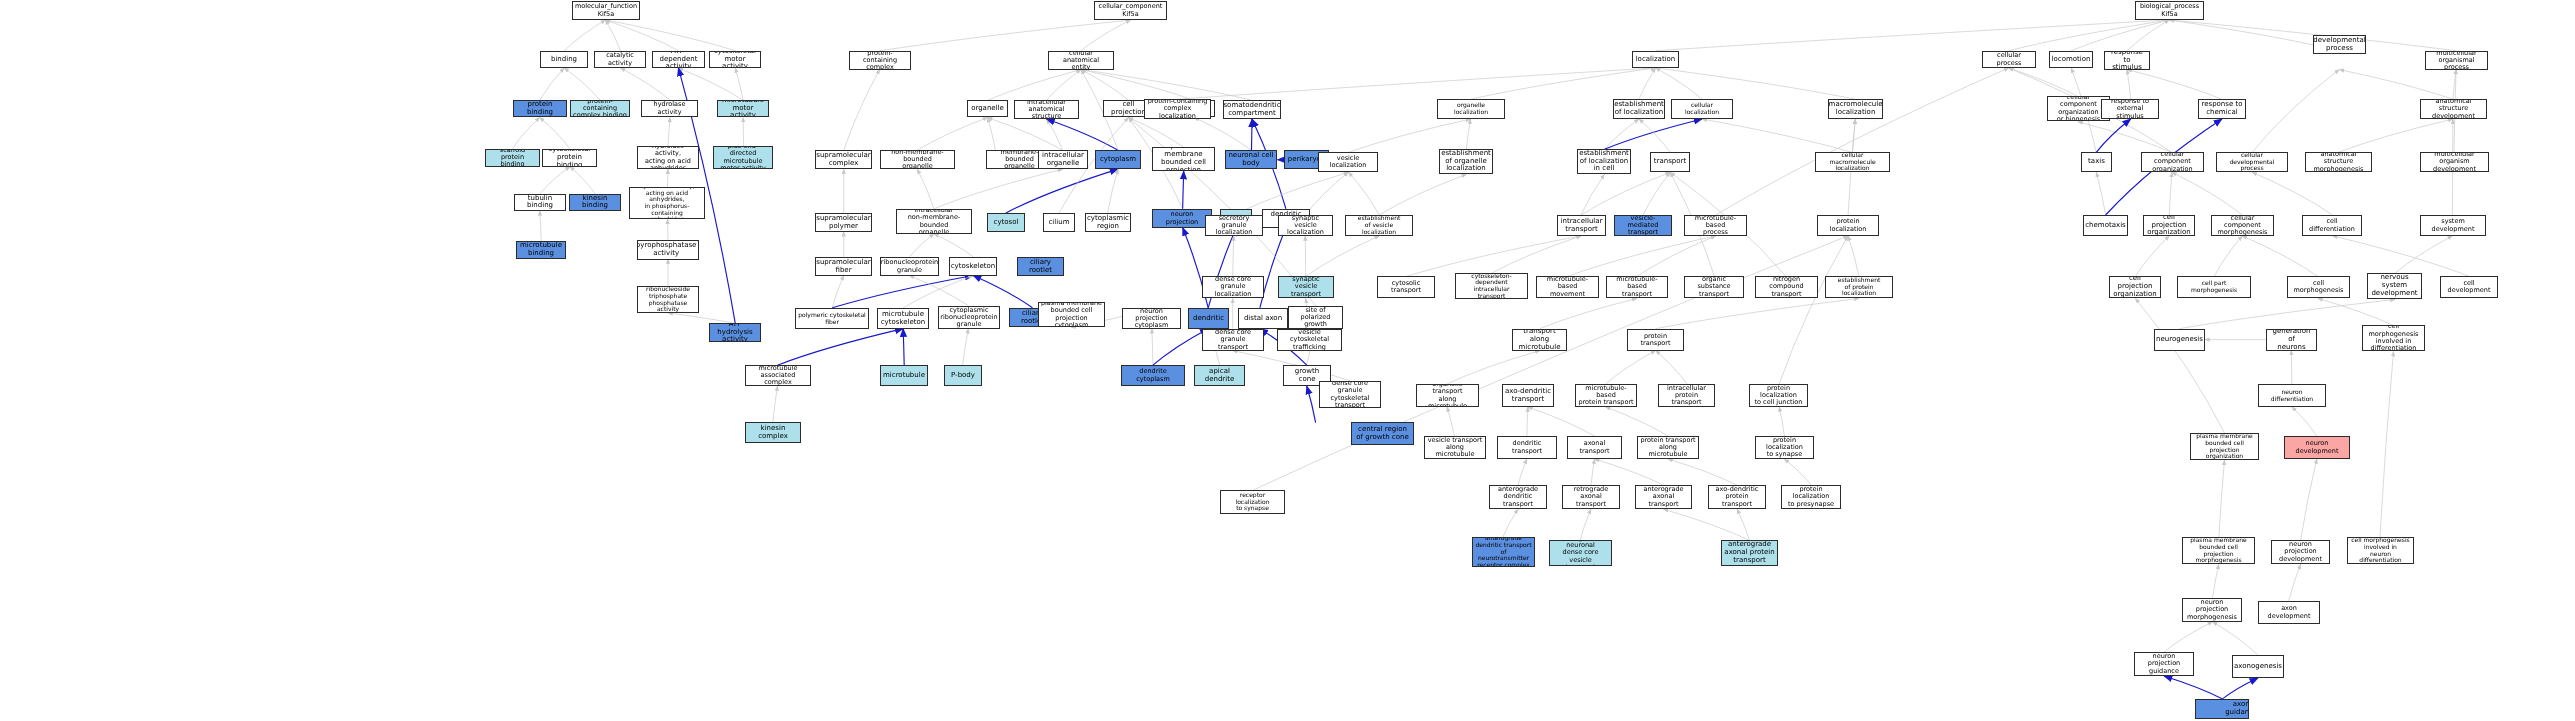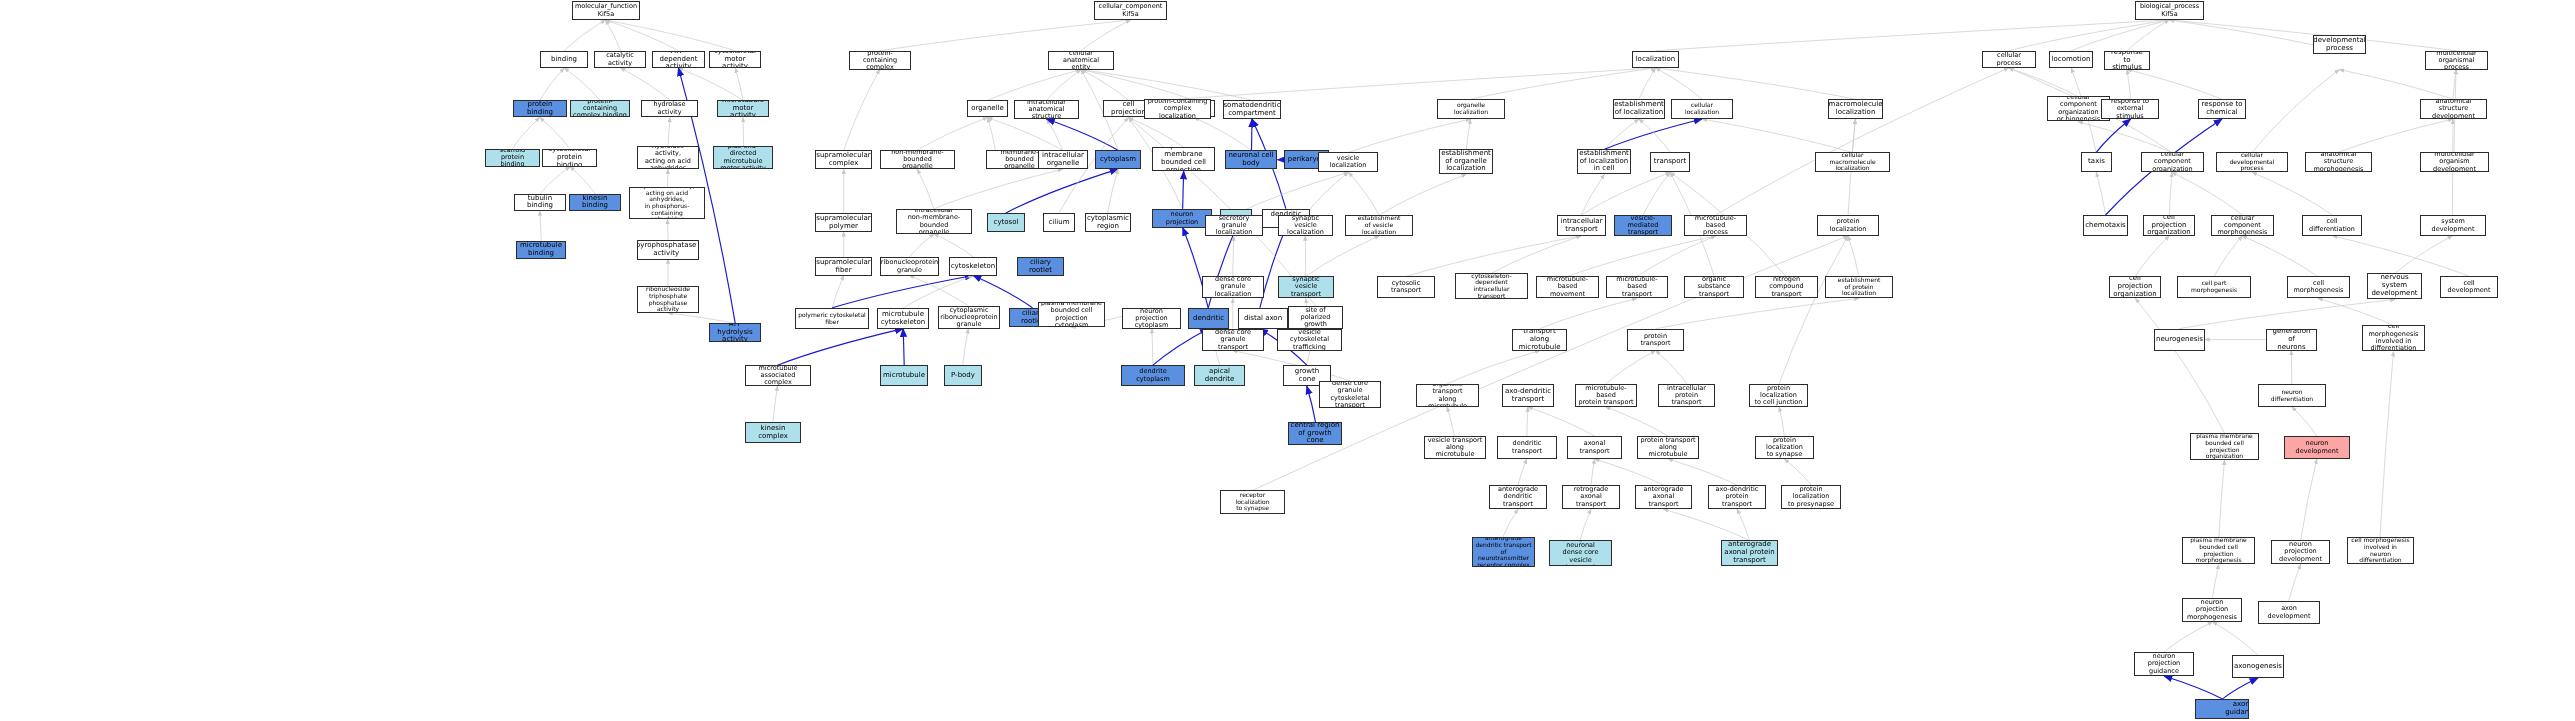--- a/index.html
+++ b/index.html
@@ -434,21 +434,21 @@
     </div>
     <div class="node anc" style="left: 1194px; top: 365px; width: 51px; height: 21px; background: rgb(173, 224, 235);">
       <span class="lbl">apical dendrite</span>
     </div>
     <div class="node" style="left: 1283px; top: 365px; width: 48px; height: 21px; background: rgb(255, 255, 255);">
       <span class="lbl">growth cone</span>
     </div>
     <div class="node anc" style="left: 745px; top: 422px; width: 56px; height: 21px; background: rgb(173, 224, 235);">
       <span class="lbl">kinesin complex</span>
     </div>
-    <div class="node sel" style="left: 1288px; top: 422px; width: 54px; height: 23px; background: rgb(91, 143, 224);">
+    <div class="node sel" style="left: 1351px; top: 422px; width: 63px; height: 23px; background: rgb(91, 143, 224);">
       <span class="lbl">central region
 of growth cone</span>
     </div>
     <div class="node root small" style="left: 2135px; top: 1px; width: 69px; height: 19px; background: rgb(255, 255, 255);">
       <span class="lbl">biological_process
 Kif5a</span>
     </div>
     <div class="node" style="left: 1632px; top: 51px; width: 47px; height: 17px; background: rgb(255, 255, 255);">
       <span class="lbl">localization</span>
     </div>

